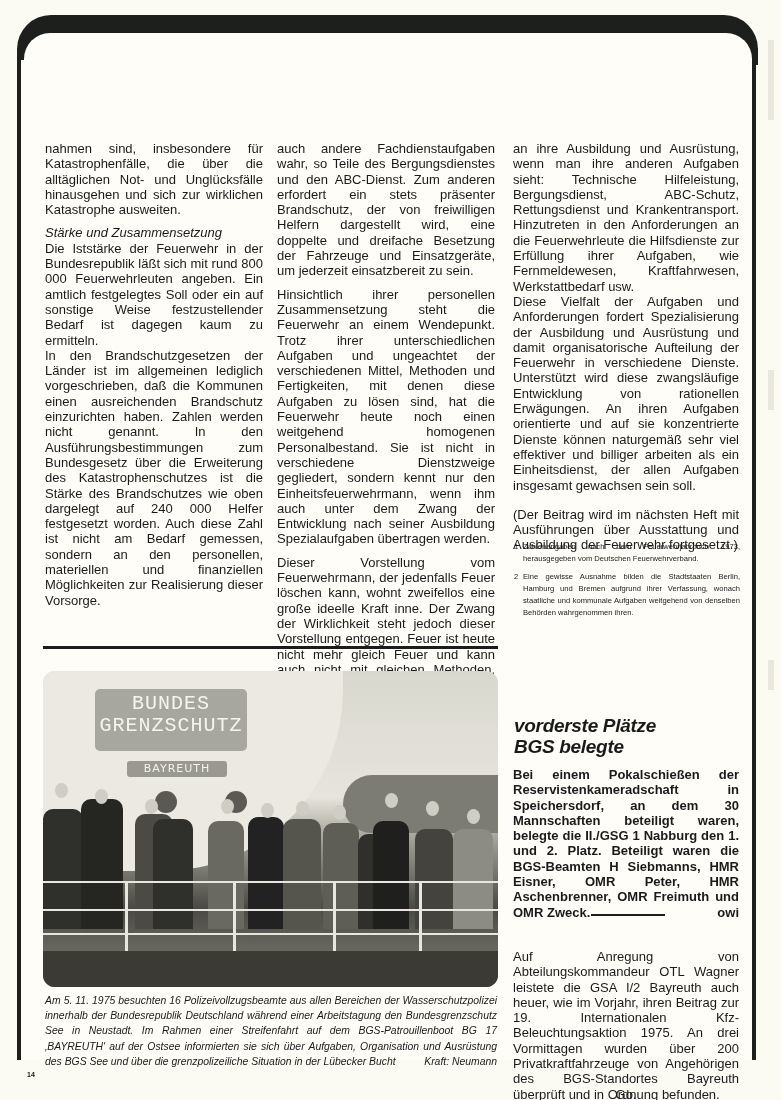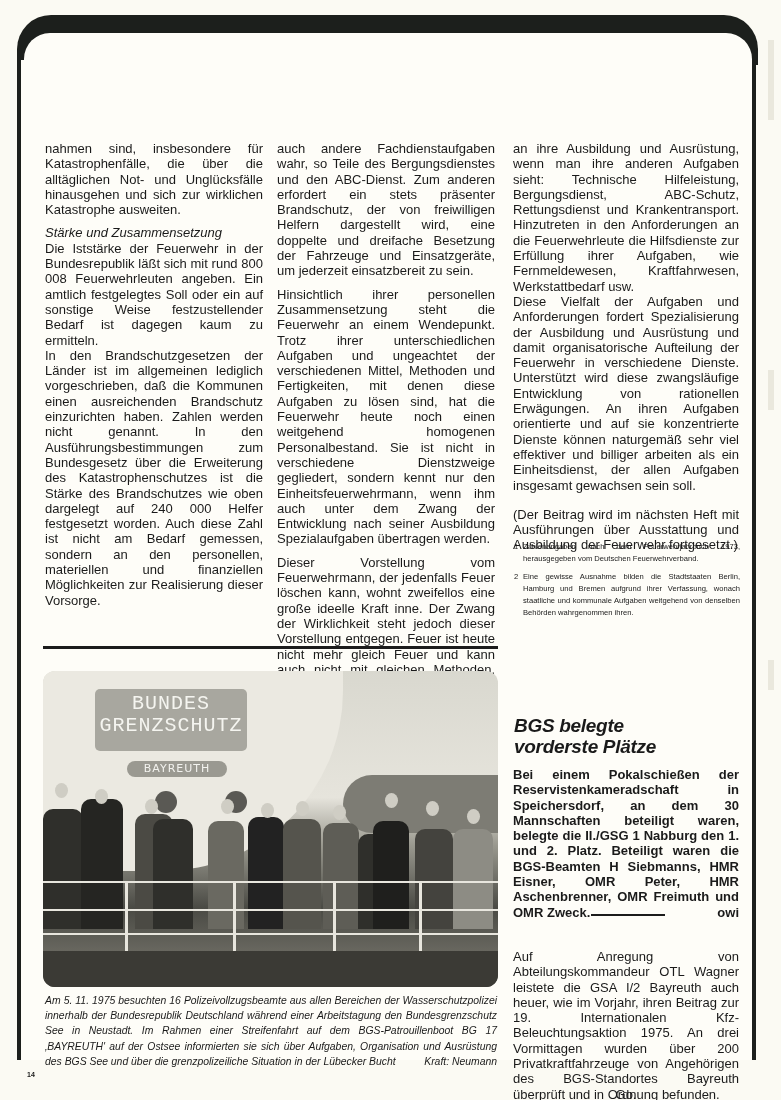--- a/index.html
+++ b/index.html
@@ -37,21 +37,21 @@
   .footnote .txt { flex: 1; }
 
   
   .photo {
     position: absolute; left: 43px; top: 671px; width: 455px; height: 316px;
     border-radius: 12px; overflow: hidden;
     background: linear-gradient(180deg, #d9d8cf 0%, #e6e4dc 40%, #9a998f 55%, #4a4a44 75%, #6b6a62 90%, #3d3d38 100%);
   }
   .photo .hull { position: absolute; left: 0; top: 0; width: 300px; height: 200px; background: #ebe9e1; border-radius: 0 0 180px 0; }
   .photo .sign { position: absolute; left: 52px; top: 18px; width: 152px; height: 62px; background: #a8a79f; border-radius: 5px; color: #f5f5f0; font-family: Liberation Mono, monospace; font-size: 20px; line-height: 22px; text-align: center; padding-top: 4px; letter-spacing: 1px; }
-  .photo .nameplate { position: absolute; left: 84px; top: 90px; width: 100px; height: 16px; background: #9a9991; border-radius: 8px; color: #f2f2ee; font-family: "DejaVu Sans", sans-serif; font-size: 11px; line-height: 16px; text-align: center; letter-spacing: 1px; }
+  .photo .nameplate { position: absolute; left: 84px; top: 90px; width: 100px; height: 16px; background: #9a9991; border-radius: 3px; color: #f2f2ee; font-family: "DejaVu Sans", sans-serif; font-size: 11px; line-height: 16px; text-align: center; letter-spacing: 1px; }
   .photo .porthole { position: absolute; width: 22px; height: 22px; border-radius: 50%; background: #5a5954; }
   .photo .raft { position: absolute; left: 300px; top: 104px; width: 155px; height: 58px; background: #7d7c74; border-radius: 30px 0 0 30px; }
   .photo .crowd { position: absolute; left: 0; top: 108px; width: 455px; height: 150px; }
   .photo .person { position: absolute; bottom: 0; border-radius: 10px 10px 0 0; background: #2f2f2b; }
   .photo .head { position: absolute; width: 13px; height: 15px; border-radius: 50%; background: #cfcdc4; }
   .photo .rail { position: absolute; left: 0; height: 2px; width: 455px; background: #e8e6de; }
   .photo .post { position: absolute; width: 3px; top: 210px; height: 90px; background: #e8e6de; }
   .photo .deck { position: absolute; left: 0; top: 280px; width: 455px; height: 36px; background: #3b3a35; }
 
   .caption { position: absolute; left: 45px; top: 993px; width: 452px; font-size: 10.4px; line-height: 15.2px; font-style: italic; text-align: justify; }
@@ -73,21 +73,21 @@
 <div class="frame-left"></div>
 <div class="frame-right"></div>
 
 <div class="margin-noise" style="top:40px;height:80px"></div>
 <div class="margin-noise" style="top:370px;height:40px"></div>
 <div class="margin-noise" style="top:660px;height:30px"></div>
 
 <div class="col" id="col1">
   <p>nahmen sind, insbesondere für Katastrophenfälle, die über die alltäglichen Not- und Unglücksfälle hinausgehen und sich zur wirklichen Katastrophe ausweiten.</p>
   <p class="subhead">Stärke und Zusammensetzung</p>
-  <p>Die Iststärke der Feuerwehr in der Bundesrepublik läßt sich mit rund 800 008 Feuerwehrleuten angeben. Ein amtlich festgelegtes Soll oder ein auf sonstige Weise festzustellender Bedarf ist dagegen kaum zu ermitteln.</p>
+  <p>Die Iststärke der Feuerwehr in der Bundesrepublik läßt sich mit rund 800 000 Feuerwehrleuten angeben. Ein amtlich festgelegtes Soll oder ein auf sonstige Weise festzustellender Bedarf ist dagegen kaum zu ermitteln.</p>
   <p>In den Brandschutzgesetzen der Länder ist im allgemeinen lediglich vorgeschrieben, daß die Kommunen einen ausreichenden Brandschutz einzurichten haben. Zahlen werden nicht genannt. In den Ausführungsbestimmungen zum Bundesgesetz über die Erweiterung des Katastrophenschutzes ist die Stärke des Brandschutzes wie oben dargelegt auf 240 000 Helfer festgesetzt worden. Auch diese Zahl ist nicht am Bedarf gemessen, sondern an den personellen, materiellen und finanziellen Möglichkeiten zur Realisierung dieser Vorsorge.</p>
 </div>
 
 <div class="col" id="col2">
   <p>auch andere Fachdienstaufgaben wahr, so Teile des Bergungsdienstes und den ABC-Dienst. Zum anderen erfordert ein stets präsenter Brandschutz, der von freiwilligen Helfern dargestellt wird, eine doppelte und dreifache Besetzung der Fahrzeuge und Einsatzgeräte, um jederzeit einsatzbereit zu sein.</p>
   <p class="gap">Hinsichtlich ihrer personellen Zusammensetzung steht die Feuerwehr an einem Wendepunkt. Trotz ihrer unterschiedlichen Aufgaben und ungeachtet der verschiedenen Mittel, Methoden und Fertigkeiten, mit denen diese Aufgaben zu lösen sind, hat die Feuerwehr heute noch einen weitgehend homogenen Personalbestand. Sie ist nicht in verschiedene Dienstzweige gegliedert, sondern kennt nur den Einheitsfeuerwehrmann, wenn ihm auch unter dem Zwang der Entwicklung nach seiner Ausbildung Spezialaufgaben übertragen werden.</p>
   <p class="gap">Dieser Vorstellung vom Feuerwehrmann, der jedenfalls Feuer löschen kann, wohnt zweifellos eine große ideelle Kraft inne. Der Zwang der Wirklichkeit steht jedoch dieser Vorstellung entgegen. Feuer ist heute nicht mehr gleich Feuer und kann auch nicht mit gleichen Methoden, etwa immer mit Wasser, bekämpft werden. Noch differenzierter wird der Aufgabenkatalog der Feuerwehr und damit die Anforderung</p>
 </div>
 
 <div class="col" id="col3">
@@ -153,22 +153,22 @@
   <div class="deck"></div>
 </div>
 
 <div class="caption">
   <span>Am 5. 11. 1975 besuchten 16 Polizeivollzugsbeamte aus allen Bereichen der Wasserschutzpolizei innerhalb der Bundesrepublik Deutschland während einer Arbeitstagung den Bundesgrenzschutz See in Neustadt. Im Rahmen einer Streifenfahrt auf dem BGS-Patrouillenboot BG 17 ‚BAYREUTH' auf der Ostsee informierten sie sich über Aufgaben, Organisation und Ausrüstung des BGS See und über die grenzpolizeiliche Situation in der Lübecker Bucht</span>
   <div style="text-align:right;margin-top:-15.2px">Kraft: Neumann</div>
 </div>
 <div class="page-num">14</div>
 
 <div class="headline">
+  <div>vorderste Plätze</div>
   <div>BGS belegte</div>
-  <div>vorderste Plätze</div>
 </div>
 
 <div class="col" id="col3b">
   <p>Bei einem Pokalschießen der Reservistenkameradschaft in Speichersdorf, an dem 30 Mannschaften beteiligt waren, belegte die II./GSG 1 Nabburg den 1. und 2. Platz. Beteiligt waren die BGS-Beamten H Siebmanns, HMR Eisner, OMR Peter, HMR Aschenbrenner, OMR Freimuth und OMR Zweck.</p>
   <div style="text-align:right;margin-top:-15.3px">owi</div>
 </div>
 
 <div class="rule" id="rule-short"></div>
 
 <div class="col" id="col3c">

